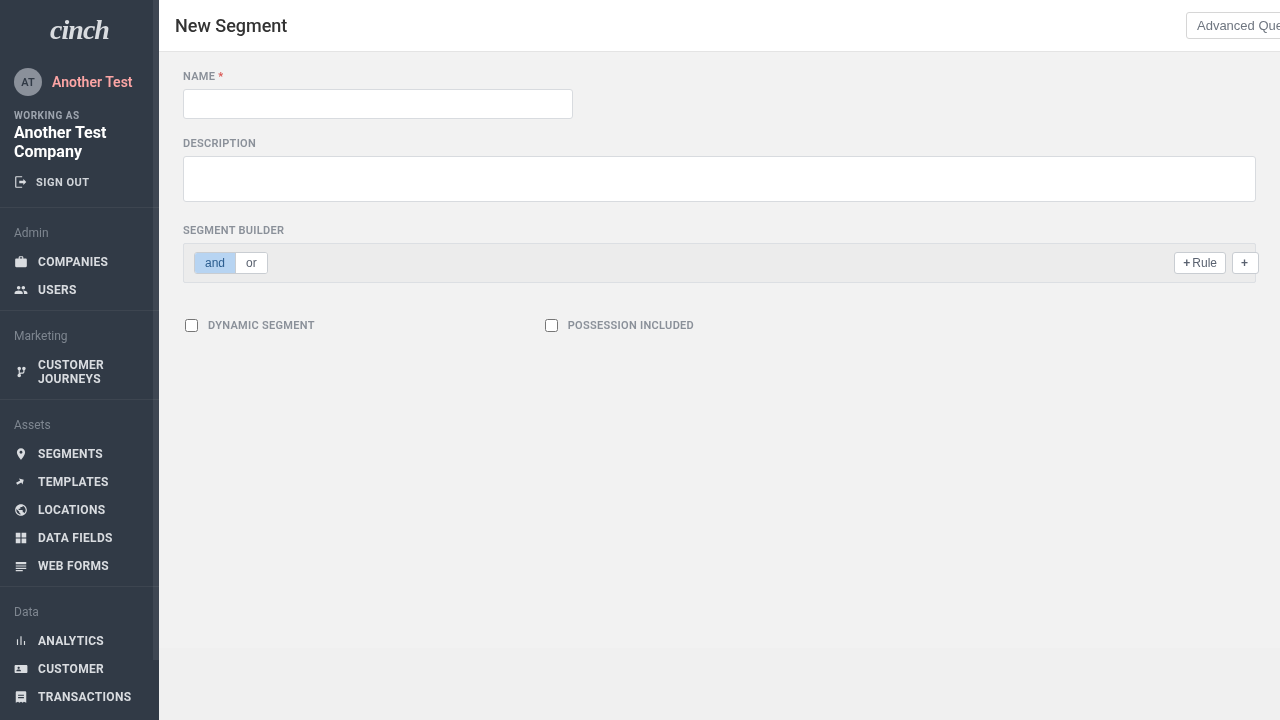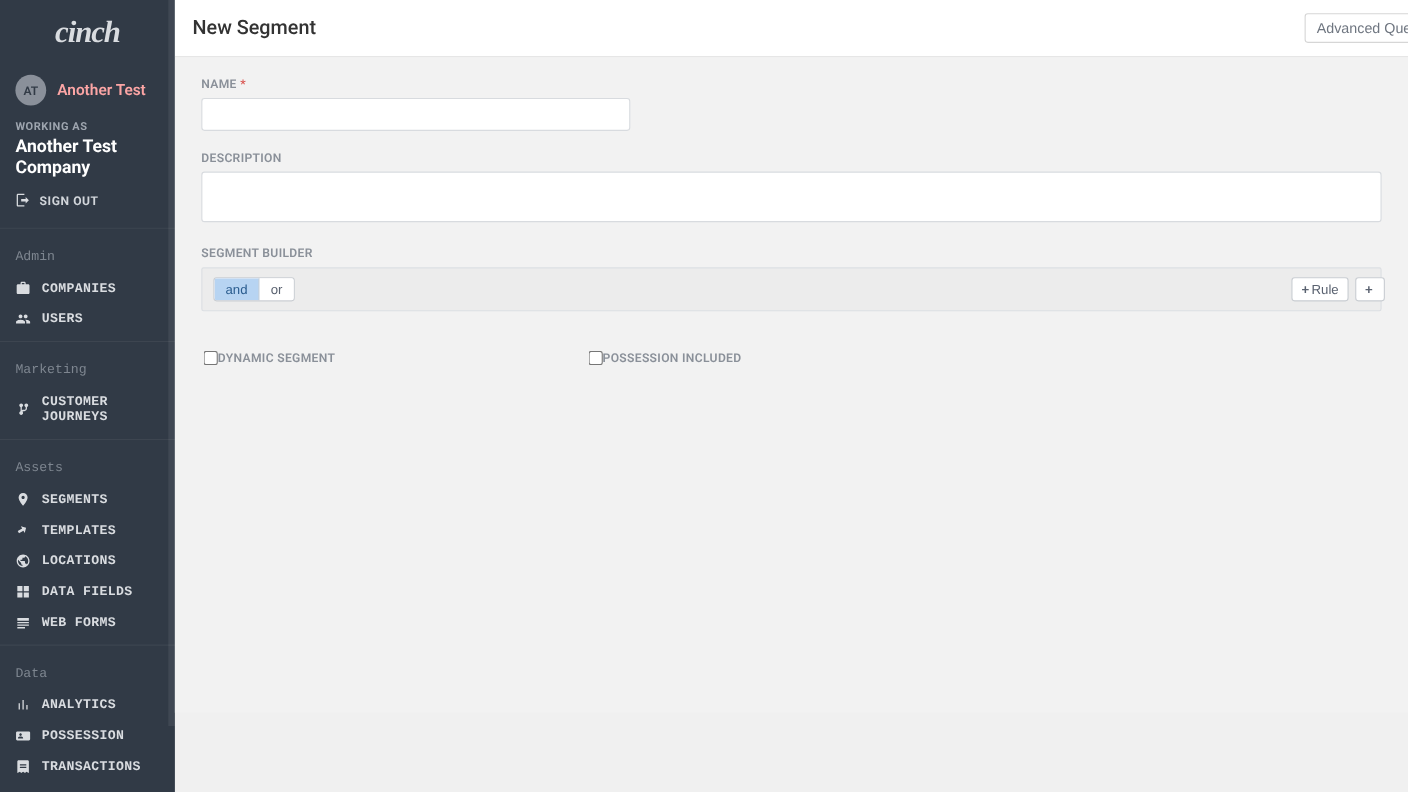--- a/index.html
+++ b/index.html
@@ -86,21 +86,20 @@
     padding: 14px 14px 18px 14px;
     font-size: 11px;
     font-weight: 700;
     letter-spacing: 0.5px;
     color: #d1d5da;
     cursor: pointer;
   }
   .nav-section {
     border-top: 1px solid rgba(255,255,255,0.06);
     padding: 14px 0 6px 0;
-    font-family: Liberation Mono, monospace;
   }
   .nav-section-title {
     font-size: 12px;
     color: #7e8690;
     padding: 4px 14px 8px 14px;
   }
   .nav-item {
     display: flex;
     align-items: center;
     gap: 10px;
@@ -231,20 +230,21 @@
   }
   .plus { font-weight: bold; margin-right: 2px; }
   .checkbox-row {
     display: flex;
     gap: 60px;
     padding: 18px 2px;
   }
   .checkbox-item {
     display: flex;
     align-items: center;
+    gap: 10px;
   }
   .checkbox-item input[type=checkbox] {
     width: 13px;
     height: 13px;
     cursor: pointer;
   }
   .checkbox-label {
     font-size: 11px;
     font-weight: 600;
     letter-spacing: 0.3px;
@@ -365,21 +365,21 @@
           </svg>
       </span>
       <span>ANALYTICS</span>
     </div>
     <div class="nav-item">
       <span class="nav-icon">
         <svg viewBox="0 0 24 24">
             <path d="M3 5h18c1.1 0 2 .9 2 2v10c0 1.1-.9 2-2 2H3c-1.1 0-2-.9-2-2V7c0-1.1.9-2 2-2zm5 3c-1.1 0-2 .9-2 2s.9 2 2 2 2-.9 2-2-.9-2-2-2zm-4 8h8v-1c0-1.33-2.67-2-4-2s-4 .67-4 2v1zm10-6h6v2h-6v-2zm0 4h6v2h-6v-2z"></path>
           </svg>
       </span>
-      <span>POSSESSION</span>
+      <span>CUSTOMER</span>
     </div>
     <div class="nav-item">
       <span class="nav-icon">
         <svg viewBox="0 0 24 24">
             <path d="M19 2H5c-1.1 0-2 .9-2 2v18l4-2 2 2 3-2 3 2 2-2 4 2V4c0-1.1-.9-2-2-2zM7 8h10v2H7V8zm10 6H7v-2h10v2z"></path>
           </svg>
       </span>
       <span>TRANSACTIONS</span>
     </div>
   </div>

